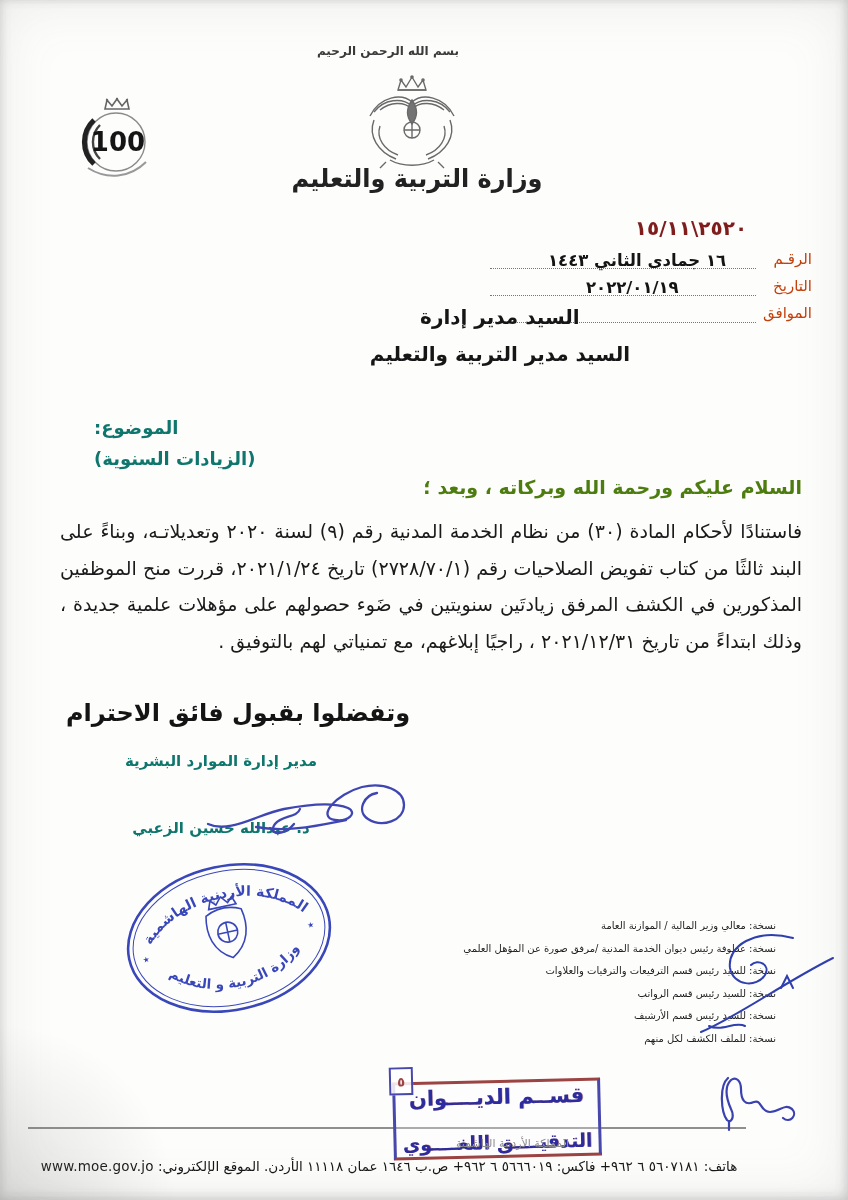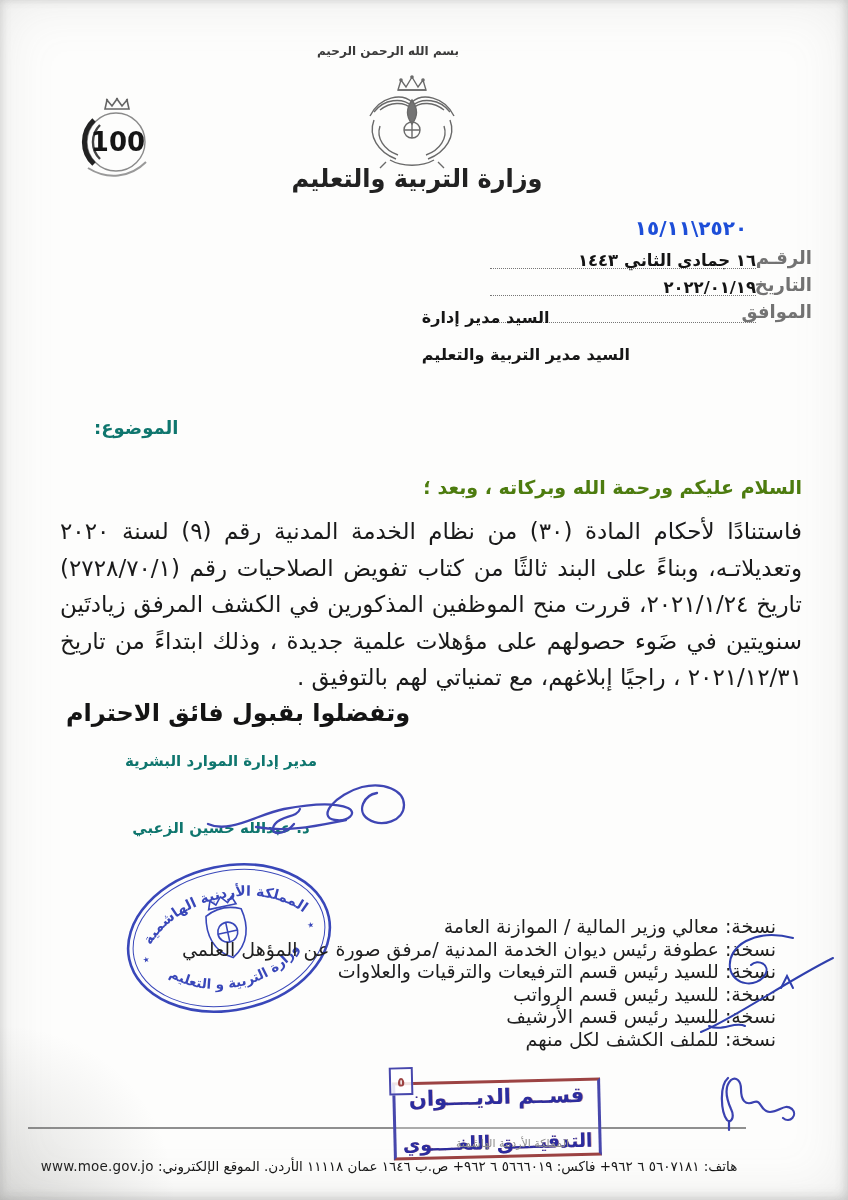--- a/index.html
+++ b/index.html
@@ -24,56 +24,56 @@
   #bismillah { top:44px; left:0; width:100%; text-align:center; padding-right:72px; box-sizing:border-box;
     font-size:12px; font-weight:bold; color:#3b3b3b; letter-spacing:-1px; filter:blur(.25px); }
   #centennial { top:94px; left:72px; }
   #crest { top:72px; left:356px; }
   #ministry { top:165px; left:0; width:100%; text-align:center; padding-right:14px; box-sizing:border-box;
     font-size:24px; font-weight:bold; color:#222; letter-spacing:-1px; transform:scaleY(1.05); }
 
   
   #ref-block { top:216px; right:36px; width:322px; direction:rtl; }
   .ref-number { direction:ltr; font-size:20px; font-weight:bold; text-align:center;
-    padding-left:80px; letter-spacing:1px; height:26px; color:#1d4ed8; }
+    padding-left:80px; letter-spacing:1px; height:26px; color:#7f1d1d; }
   .ref-row { display:flex; direction:rtl; align-items:flex-end; height:27px; }
-  .ref-label { width:56px; font-size:18px; font-weight:bold; color:#737373; padding-bottom:1px; }
+  .ref-label { width:56px; font-size:15px; font-weight:normal; color:#c2410c; padding-bottom:1px; }
   .ref-line { flex:1; border-bottom:1.5px dotted #767676; display:flex; align-items:flex-end;
-    justify-content:flex-start; font-weight:bold; font-size:16.5px; color:#141414; }
+    justify-content:flex-end; font-weight:bold; font-size:16.5px; color:#141414; }
   .ref-line span { transform:translateY(2px); white-space:nowrap; }
   .pad1 { padding-left:58px; } .pad2 { padding-left:96px; }
 
   
-  #addressees { top:299px; right:218px; direction:rtl; text-align:left;
-    font-size:16px; font-weight:bold; line-height:37px; color:#161616; }
+  #addressees { top:299px; right:218px; direction:rtl; text-align:center;
+    font-size:20px; font-weight:bold; line-height:37px; color:#161616; }
 
   
   #subject { top:412px; left:94px; direction:rtl; text-align:left;
     font-size:18px; font-weight:bold; line-height:31px; color:#0f766e; }
 
   #salutation { top:476px; right:46px; direction:rtl; font-size:19px; font-weight:bold; color:#4d7c0f; }
 
   #body-text { top:513px; right:46px; left:60px; direction:rtl; text-align:justify;
-    font-size:23px; line-height:36.5px; color:#1a1a1a; }
+    font-size:19px; line-height:36.5px; color:#1a1a1a; }
 
   #closing { top:699px; left:12px; width:100%; text-align:left; padding-left:54px; box-sizing:border-box;
     font-size:24px; font-weight:bold; color:#141414; }
 
   
   #sig-block { top:752px; left:104px; width:234px; text-align:center; direction:rtl;
     font-weight:bold; font-size:15px; color:#0f766e; }
   #sig-name { margin-top:49px; }
   #sig-svg { top:774px; left:196px; }
 
   
   #oval-stamp { top:858px; left:119px; transform:rotate(-12deg); opacity:.93; }
 
   
   #cc-list { top:915px; right:72px; direction:rtl; text-align:right;
-    font-size:19px; line-height:22.6px; color:#1e1e1e; }
+    font-size:10px; line-height:22.6px; color:#1e1e1e; }
 
   #cc-scribble { top:922px; left:693px; }
   #hline { top:1127px; left:28px; width:718px; height:1.5px; background:#8f8f8f; }
 
   
   #box-stamp { top:1080px; left:393px; width:208px; height:78px; transform:rotate(-1.4deg);
     border:3px solid #4747ac; border-top-color:#9c4343; border-bottom-color:#9c4343;
     display:flex; flex-direction:column; justify-content:space-between; align-items:center;
     padding:2px 6px; box-sizing:border-box; background:rgba(255,255,255,.25); }
   .stamp-l1 { font-size:21px; font-weight:bold; color:#2c2c9e; text-shadow:.6px 0 0 rgba(150,45,45,.45); }
@@ -155,20 +155,21 @@
     </div>
   </div>
 
   <div class="abs" id="addressees">
     <div>السيد مدير إدارة</div>
     <div>السيد مدير التربية والتعليم</div>
   </div>
 
   <div class="abs" id="subject">
     <div>الموضوع:</div>
+    <div>(الزيادات السنوية)</div>
   </div>
 
   <div class="abs" id="salutation">السلام عليكم ورحمة الله وبركاته ، وبعد ؛</div>
 
   <div class="abs" id="body-text">فاستنادًا لأحكام المادة (٣٠) من نظام الخدمة المدنية رقم (٩) لسنة ٢٠٢٠ وتعديلاتـه، وبناءً على البند ثالثًا من كتاب تفويض الصلاحيات رقم (٢٧٢٨/٧٠/١) تاريخ ٢٠٢١/١/٢٤، قررت منح الموظفين المذكورين في الكشف المرفق زيادتَين سنويتين في ضَوء حصولهم على مؤهلات علمية جديدة ، وذلك ابتداءً من تاريخ ٢٠٢١/١٢/٣١ ، راجيًا إبلاغهم، مع تمنياتي لهم بالتوفيق .</div>
 
   <div class="abs" id="closing">وتفضلوا بقبول فائق الاحترام</div>
 
   <div class="abs" id="sig-block">
     <div>مدير إدارة الموارد البشرية</div>

